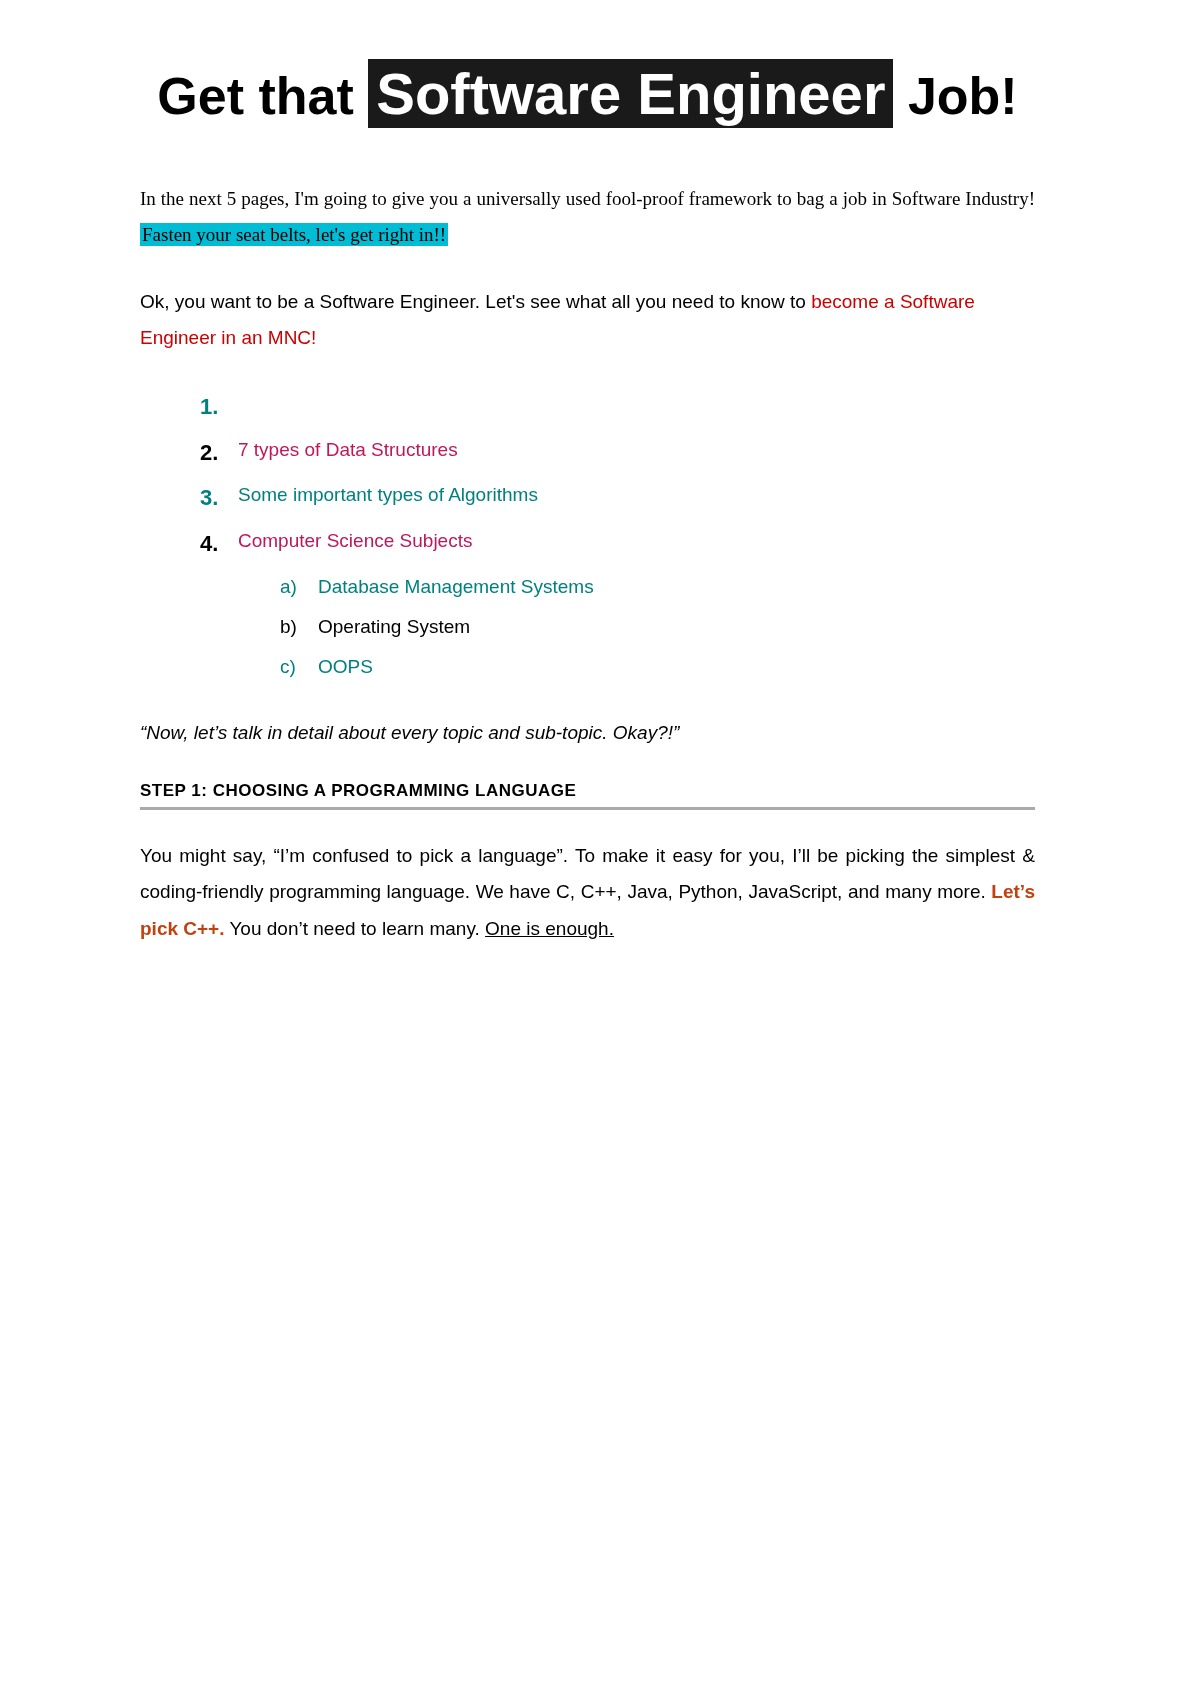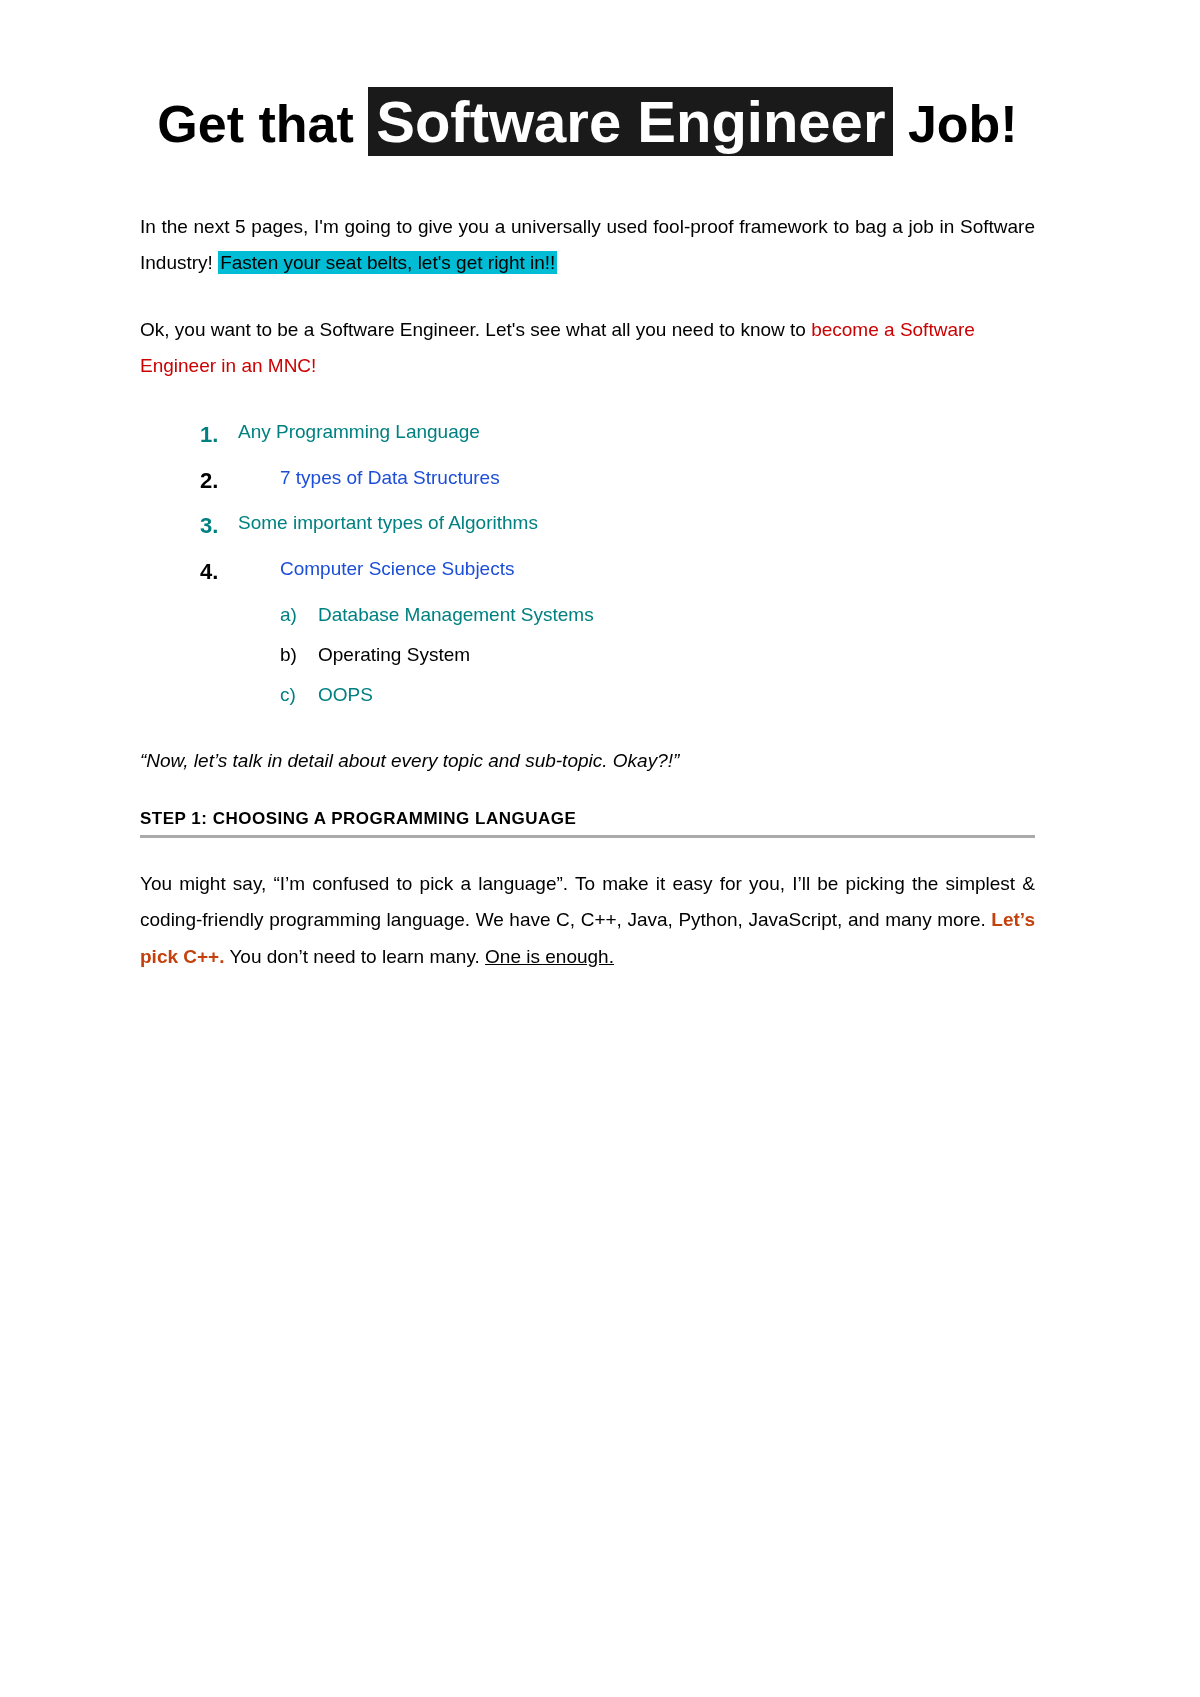--- a/index.html
+++ b/index.html
@@ -13,21 +13,21 @@
       font-family: 'Times New Roman', Times, serif;
       color: #000000;
       width: 1200px;
       min-height: 1697px;
     }
 
     .page {
       width: 1155px;
       min-height: 1697px;
       background: #ffffff;
-      padding: 84px 120px 80px 140px;
+      padding: 56px 120px 80px 140px;
     }
 
     .main-title {
       font-size: 52px;
       font-weight: bold;
       text-align: center;
       margin-bottom: 50px;
       line-height: 1.3;
       font-family: Arial, sans-serif;
     }
@@ -43,21 +43,21 @@
       padding: 2px 8px;
       font-weight: bold;
       font-size: 58px;
     }
 
     .intro-paragraph {
       font-size: 19px;
       line-height: 1.9;
       margin-bottom: 30px;
       text-align: justify;
-      font-family: Liberation Sans, sans-serif;
+      font-family: Liberation Serif, serif;
     }
 
     .highlight-teal {
       background-color: #00bcd4;
       color: #000000;
       padding: 1px 2px;
     }
 
     .second-paragraph {
       font-size: 19px;
@@ -101,22 +101,21 @@
       color: #000000;
       font-weight: bold;
       font-size: 22px;
     }
 
     .list-text-teal {
       color: #008080;
     }
 
     .list-text-black {
-      color: #1d4ed8;
-      margin-left: 42px;
+      color: #be185d;
     }
 
     .sub-list-container {
       margin-left: 80px;
       font-family: Arial, sans-serif;
       font-size: 19px;
       line-height: 1.9;
     }
 
     .sub-list-item {
@@ -204,21 +203,20 @@
   </p>
 
   <p class="second-paragraph">
     <span>Ok, you want to be a Software Engineer. Let's see what all you need to know to </span><span class="red-text">become a Software Engineer in an MNC!</span>
   </p>
 
   <div class="list-container">
 
     <div class="list-item">
       <span class="list-number list-number-teal">1.</span>
-      <span class="list-text-teal">Any Programming Language</span>
     </div>
 
     <div class="list-item">
       <span class="list-number list-number-black">2.</span>
       <span class="list-text-black">7 types of Data Structures</span>
     </div>
 
     <div class="list-item">
       <span class="list-number list-number-teal">3.</span>
       <span class="list-text-teal">Some important types of Algorithms</span>

